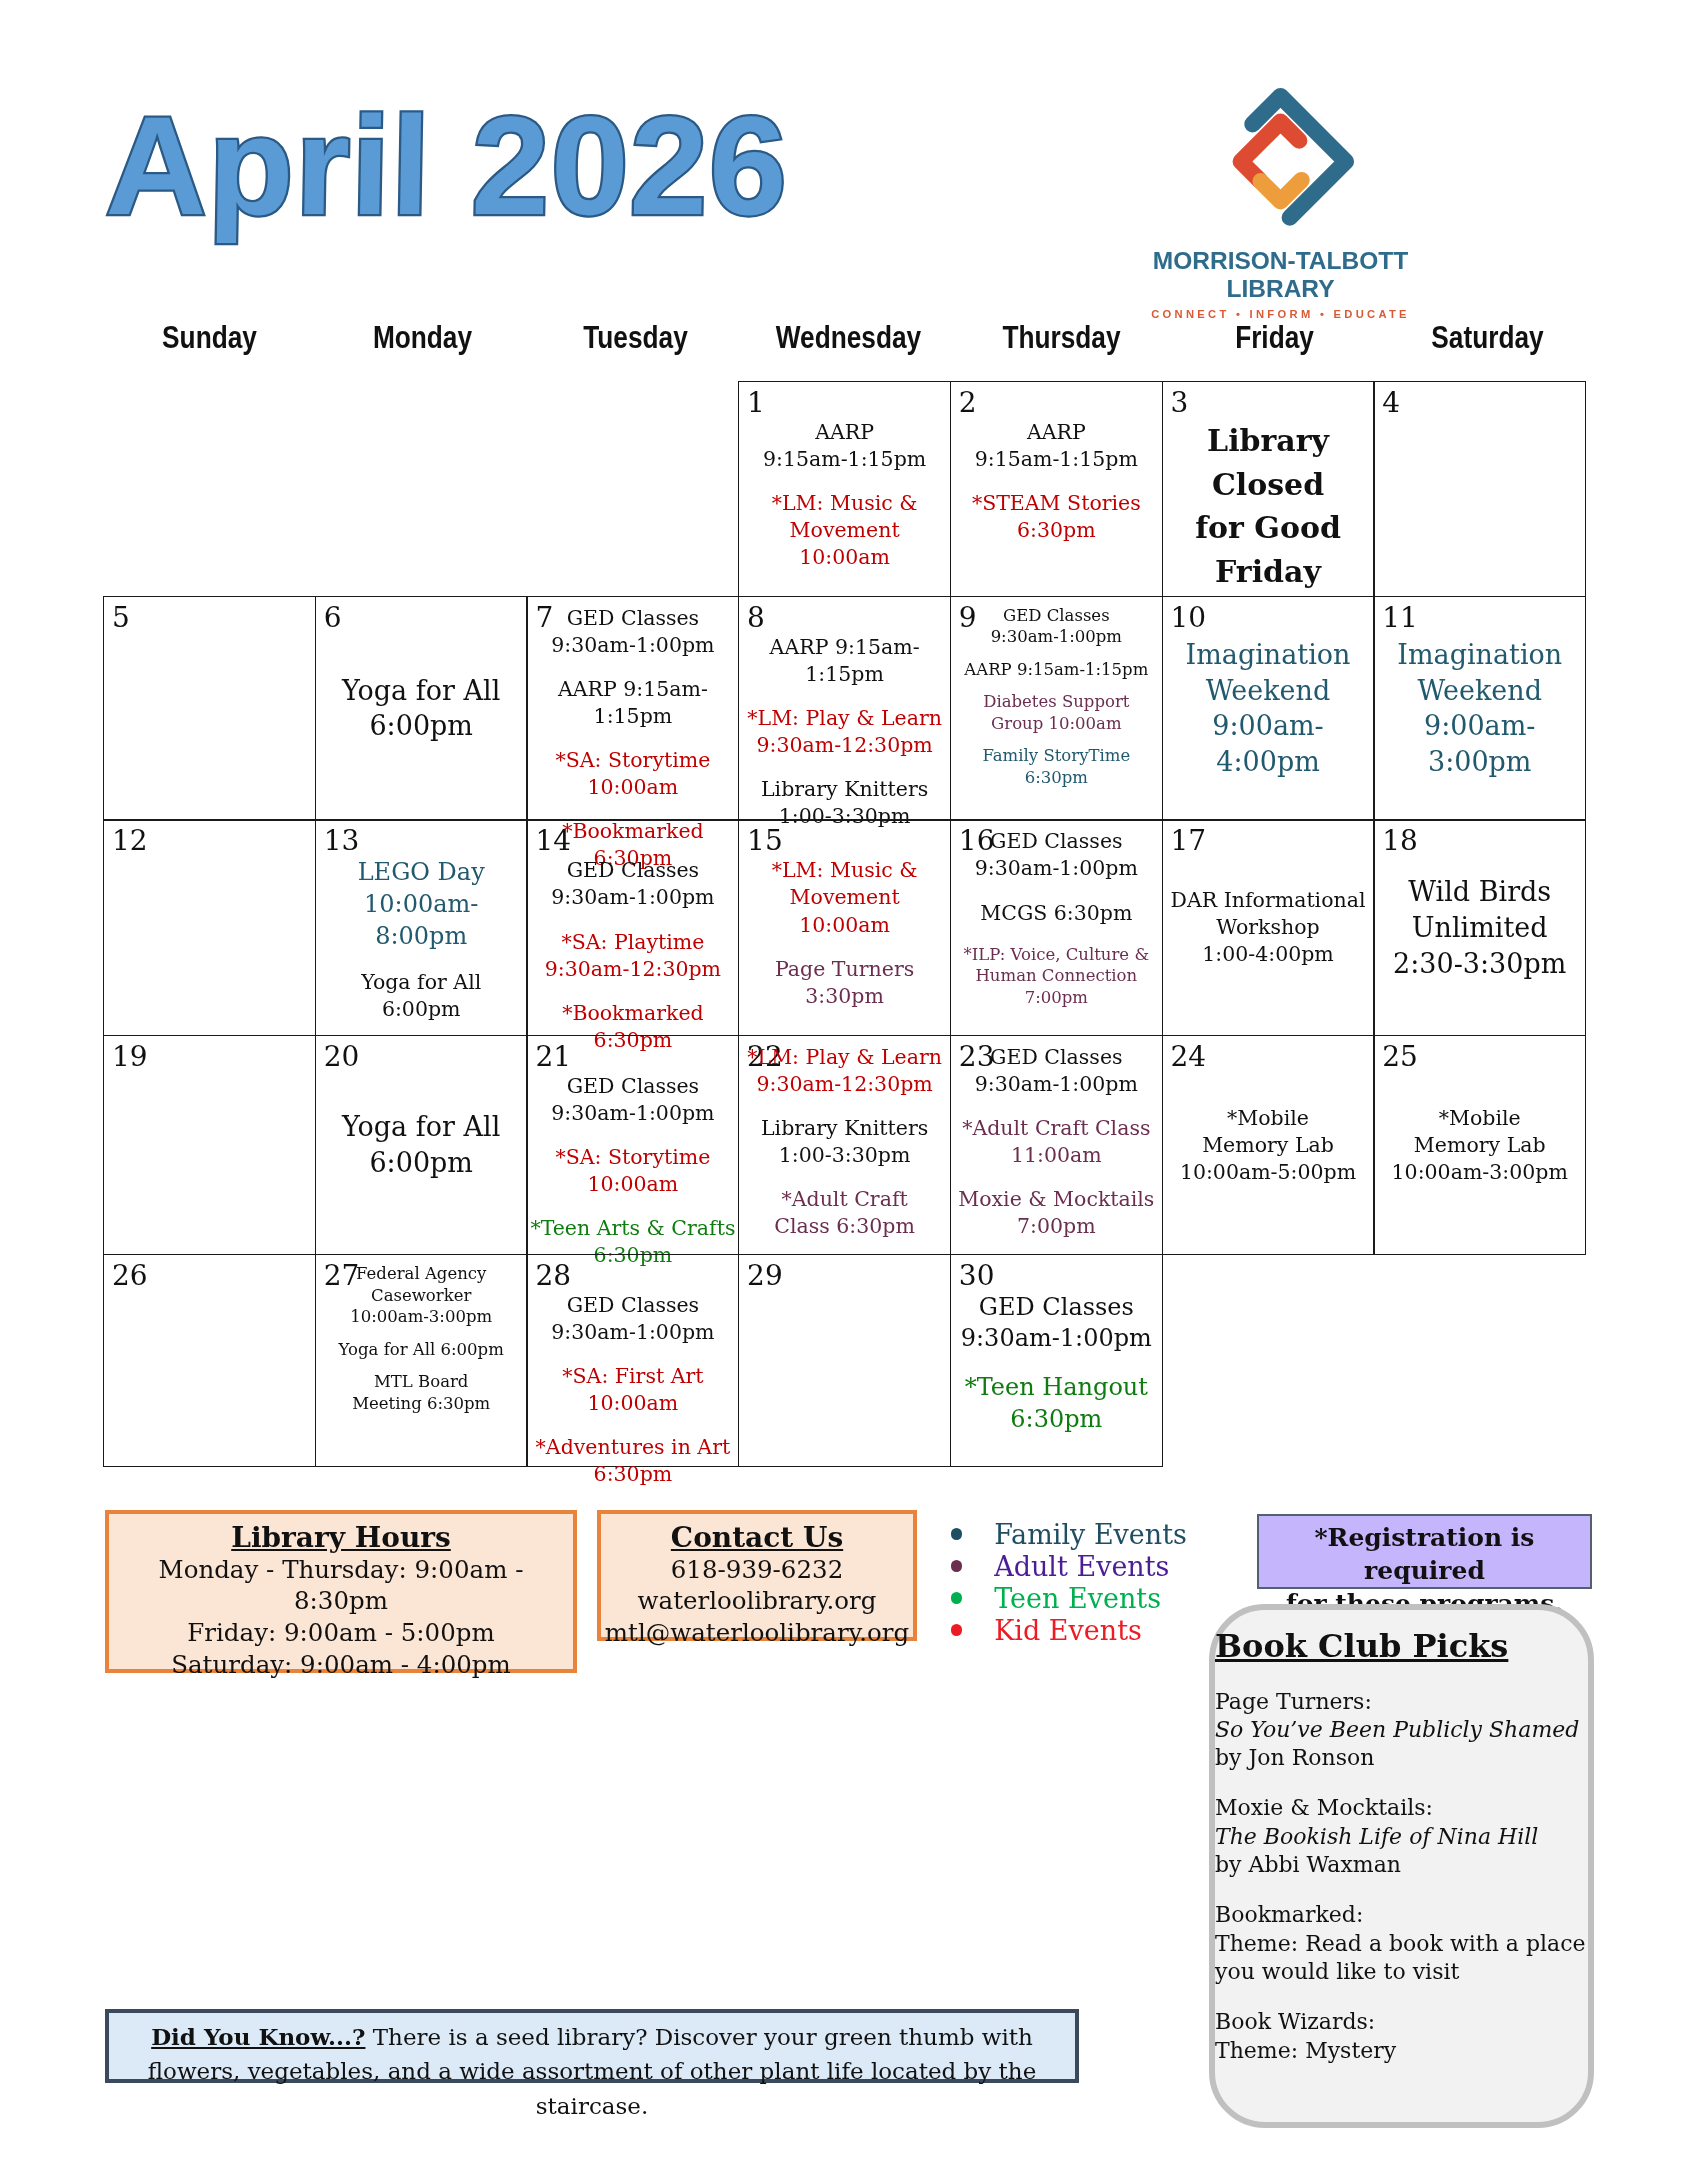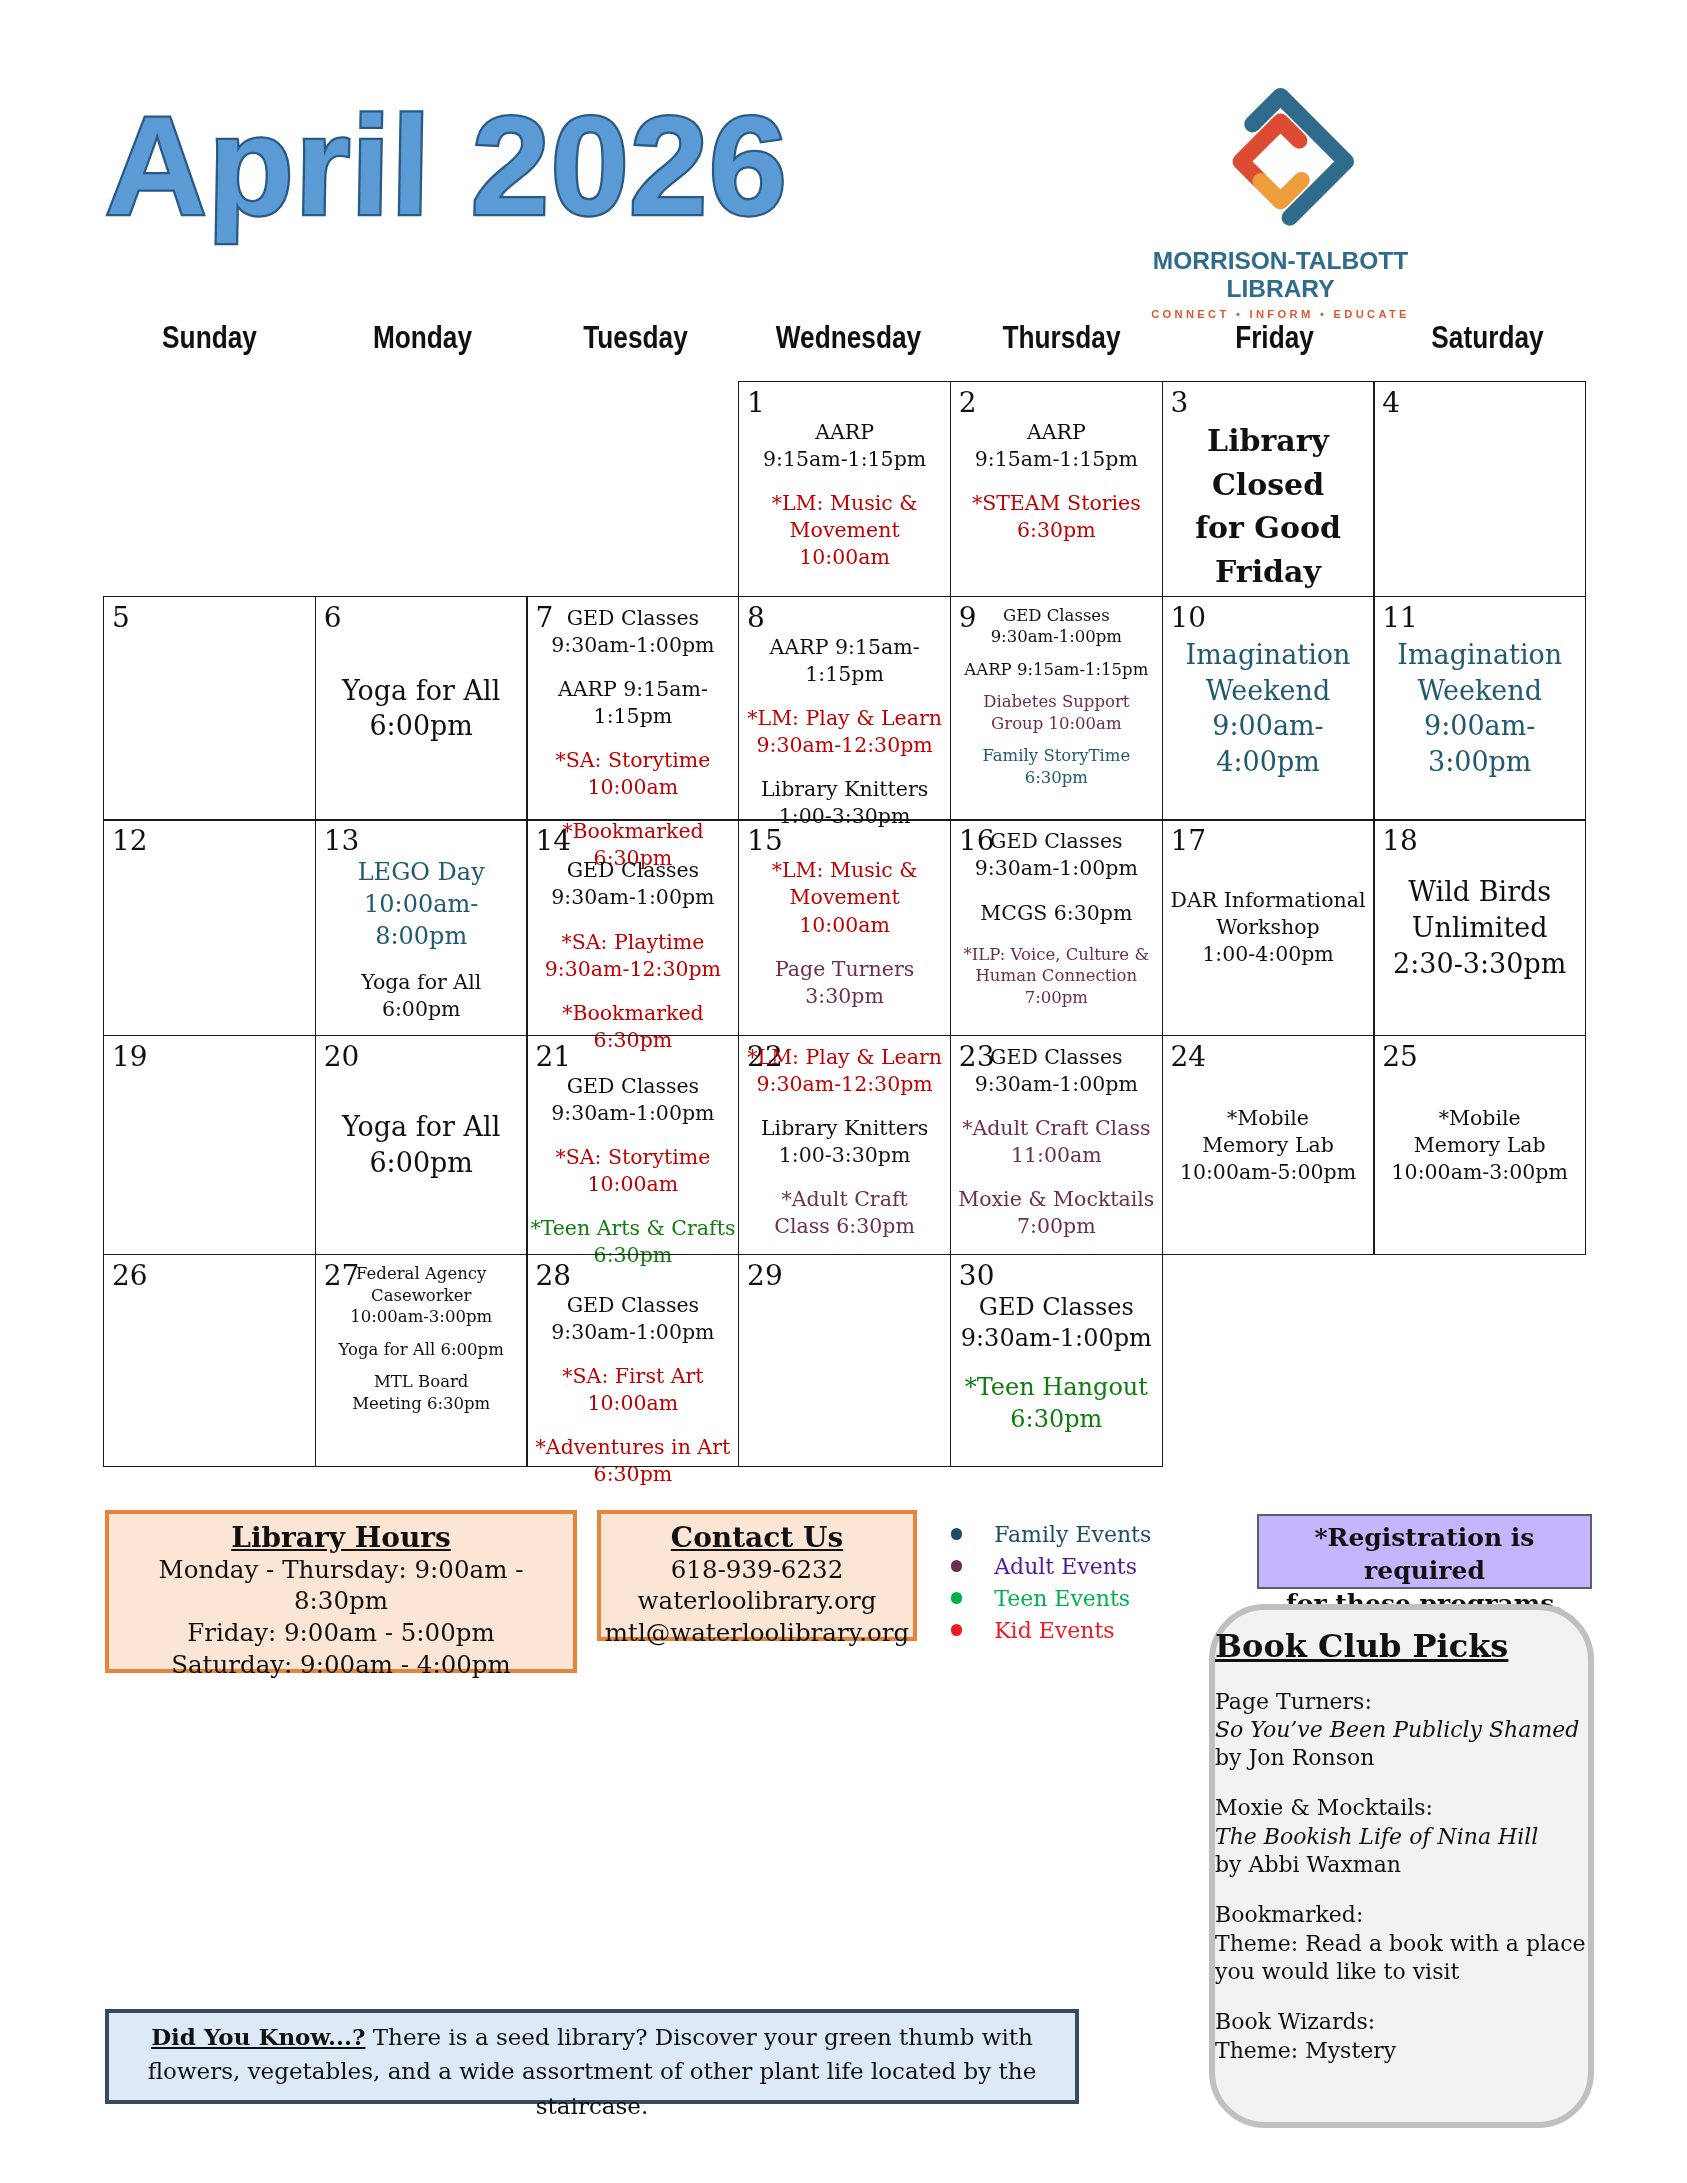--- a/index.html
+++ b/index.html
@@ -56,21 +56,21 @@
              box-sizing:border-box;text-align:center;}
   #hours-box{left:105px;top:1510px;width:472px;height:163px;}
   #contact-box{left:597px;top:1510px;width:320px;height:131px;}
   .box-title{font-size:28px;font-weight:bold;text-decoration:underline;margin-top:6.6px;}
   .box-line{font-size:24.5px;line-height:1.3;}
 
   
   #legend{position:absolute;left:947px;top:1518px;}
   .legend-item{display:flex;align-items:center;height:32px;}
   .legend-dot{width:11.2px;height:11.2px;border-radius:50%;margin-right:32px;margin-left:4px;}
-  .legend-label{font-size:22px;text-align:right;}
+  .legend-label{font-size:27px;text-align:right;}
   .lg-family{color:#1F4E63;} .lg-adult{color:#4c1d95;}
   .lg-teen{color:#00B050;} .lg-kid{color:#ED1C24;}
   .ld-family{background:#1F4E63;} .ld-adult{background:#6C2E4F;}
   .ld-teen{background:#00B050;} .ld-kid{background:#ED1C24;}
 
   
   #reg-box{position:absolute;left:1257px;top:1514px;width:335px;height:75px;
            background:#c4b5fd;border:2.6px solid #55606E;box-sizing:border-box;
            text-align:center;font-size:25px;font-weight:bold;line-height:1.32;
            padding-top:5.3px;}
@@ -79,21 +79,21 @@
   #bookclub{position:absolute;left:1209px;top:1604px;width:385px;height:524px;
             background:#F2F2F2;border:6.6px solid #C0C0C0;border-radius:56px;
             box-sizing:border-box;}
   #bookclub .bc-title{font-size:32px;font-weight:bold;text-decoration:underline;
                       margin-top:17px;}
   .bc-group{margin-top:22.5px;font-size:22px;line-height:1.28;}
   .bc-line{display:block;}
   .bc-italic{font-style:italic;}
 
   
-  #dyk{position:absolute;left:105px;top:2009px;width:974px;height:95px;
+  #dyk{position:absolute;left:105px;top:2009px;width:974px;height:74px;
        background:#DCE9F7;border:4px solid #3A4A5C;box-sizing:border-box;
        text-align:center;font-size:23px;line-height:1.5;padding:6.6px 20px;}
   #dyk .dyk-lead{font-weight:bold;text-decoration:underline;}
 </style>
 </head>
 <body>
 
 <div id="page">
 
   <div id="title">April 2026</div>

